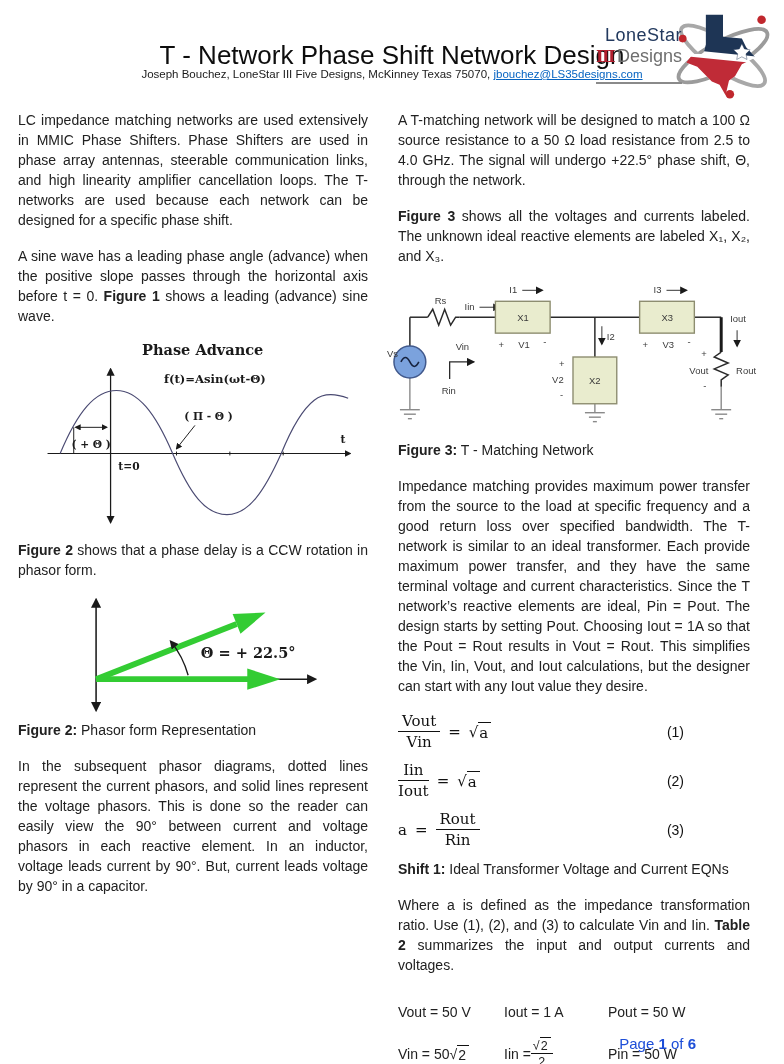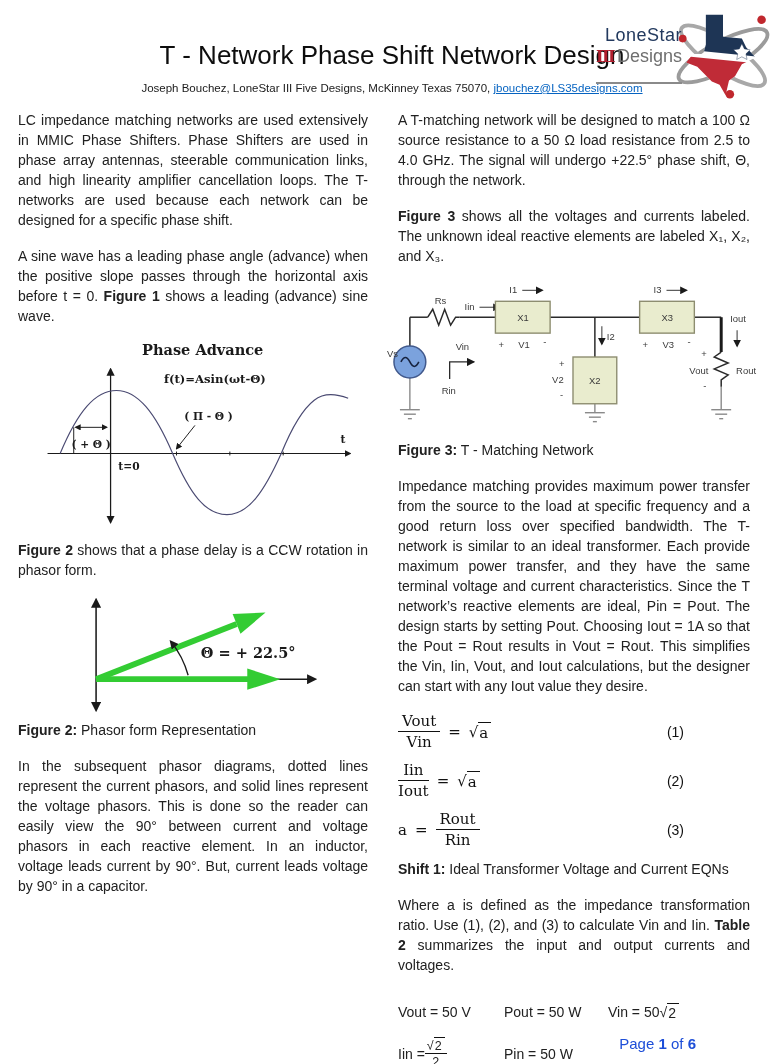--- a/index.html
+++ b/index.html
@@ -4,21 +4,21 @@
 <style>
   * { margin:0; padding:0; box-sizing:border-box; }
   html,body { background:#ffffff; }
   body { font-family:"Liberation Sans", sans-serif; color:#212121; }
   .page { position:relative; width:784px; height:1064px; background:#fff; overflow:hidden; }
 
   
   .hdr { position:relative; height:108px; }
   .title { position:absolute; top:40px; left:0; width:100%; text-align:center;
            font-size:26px; font-weight:400; color:#0d0d0d; letter-spacing:0; }
-  .byline { position:absolute; top:82px; left:0; width:100%; text-align:center;
+  .byline { position:absolute; top:68px; left:0; width:100%; text-align:center;
             font-size:11.5px; color:#1a1a1a; }
   .byline a { color:#0563c1; text-decoration:underline; }
 
   .logo { position:absolute; top:6px; right:6px; display:flex; align-items:center; }
   .logo-text { text-align:right; margin-right:-14px; position:relative; z-index:2; }
   .logo-l1 { font-size:18px; font-weight:normal; color:#22395e; letter-spacing:.5px; }
   .logo-l2 { font-size:18px; color:#6f6f6f; border-bottom:2px solid #8a8a8a; padding-bottom:15px; }
   .logo-roman { font-family:"DejaVu Serif", serif; font-weight:bold; color:#b01f2e;
                 letter-spacing:-1.5px; margin-right:3px; font-size:16px; }
 
@@ -268,20 +268,21 @@
             </span>
           <span class="eq-no">(3)</span>
         </div>
       </div>
       <p class="caption"><span class="b">Shift 1:</span><span> Ideal Transformer Voltage and Current EQNs</span></p>
 
       <p class="body" style="margin-top:6px;"><span>Where a is defined as the impedance transformation ratio. Use (1), (2), and (3) to calculate Vin and Iin. </span><span class="b">Table 2</span><span> summarizes the input and output currents and voltages.</span></p>
 
       <div class="t2">
         <div class="cell">Vout = 50 V</div>
+        <div class="cell">Iout = 1 A</div>
         <div class="cell">Pout = 50 W</div>
         <div class="cell">
           <span>Vin = 50</span>
             <span>√</span>
             <span class="radical">2</span>
         </div>
         <div class="cell">
           <span>Iin = </span>
           <span class="frac">
               <span class="fnum"><span>√</span><span class="radical">2</span></span>

